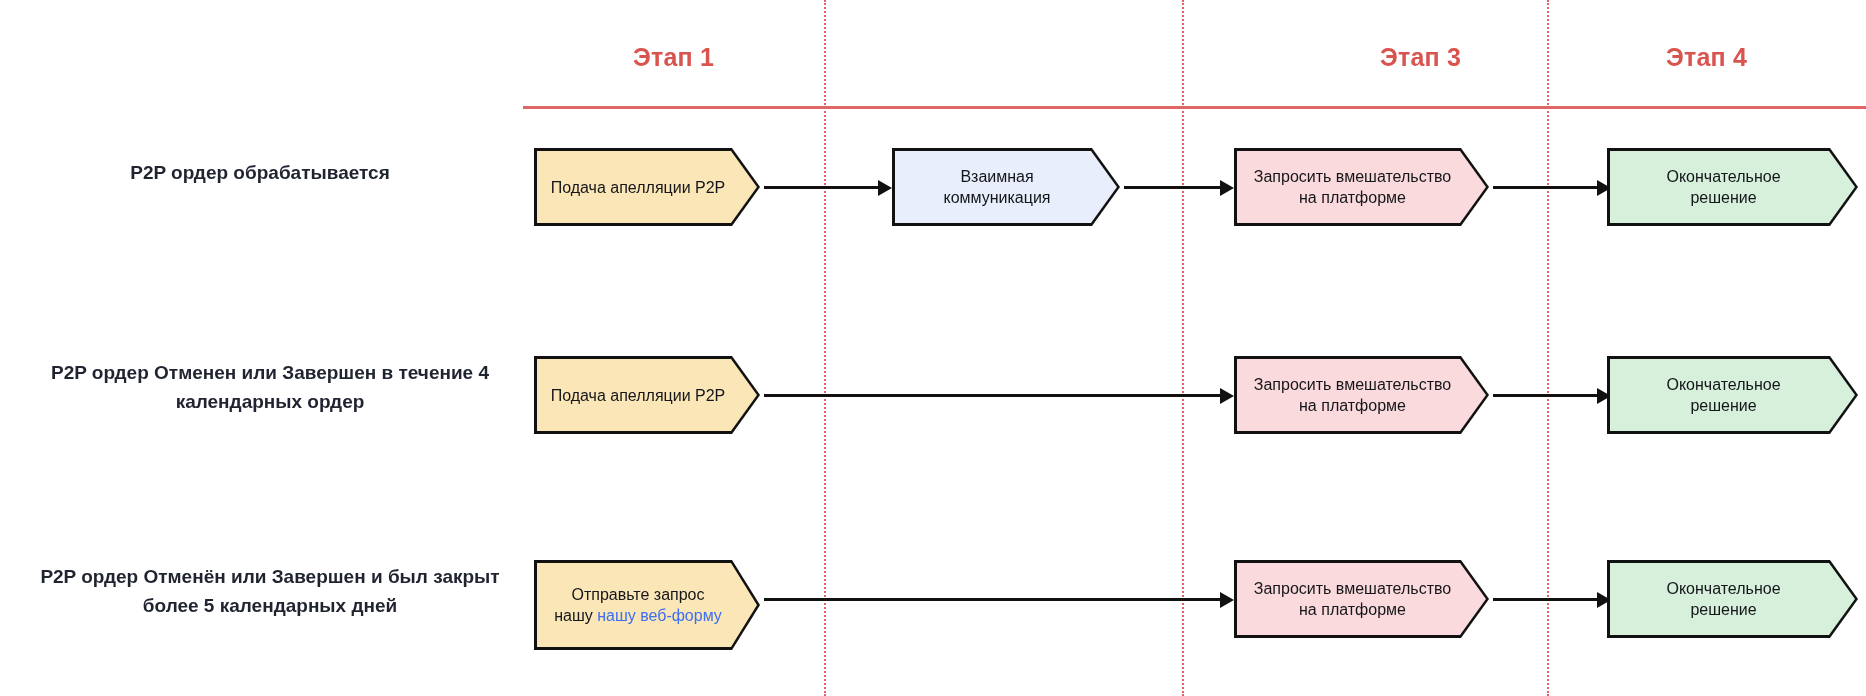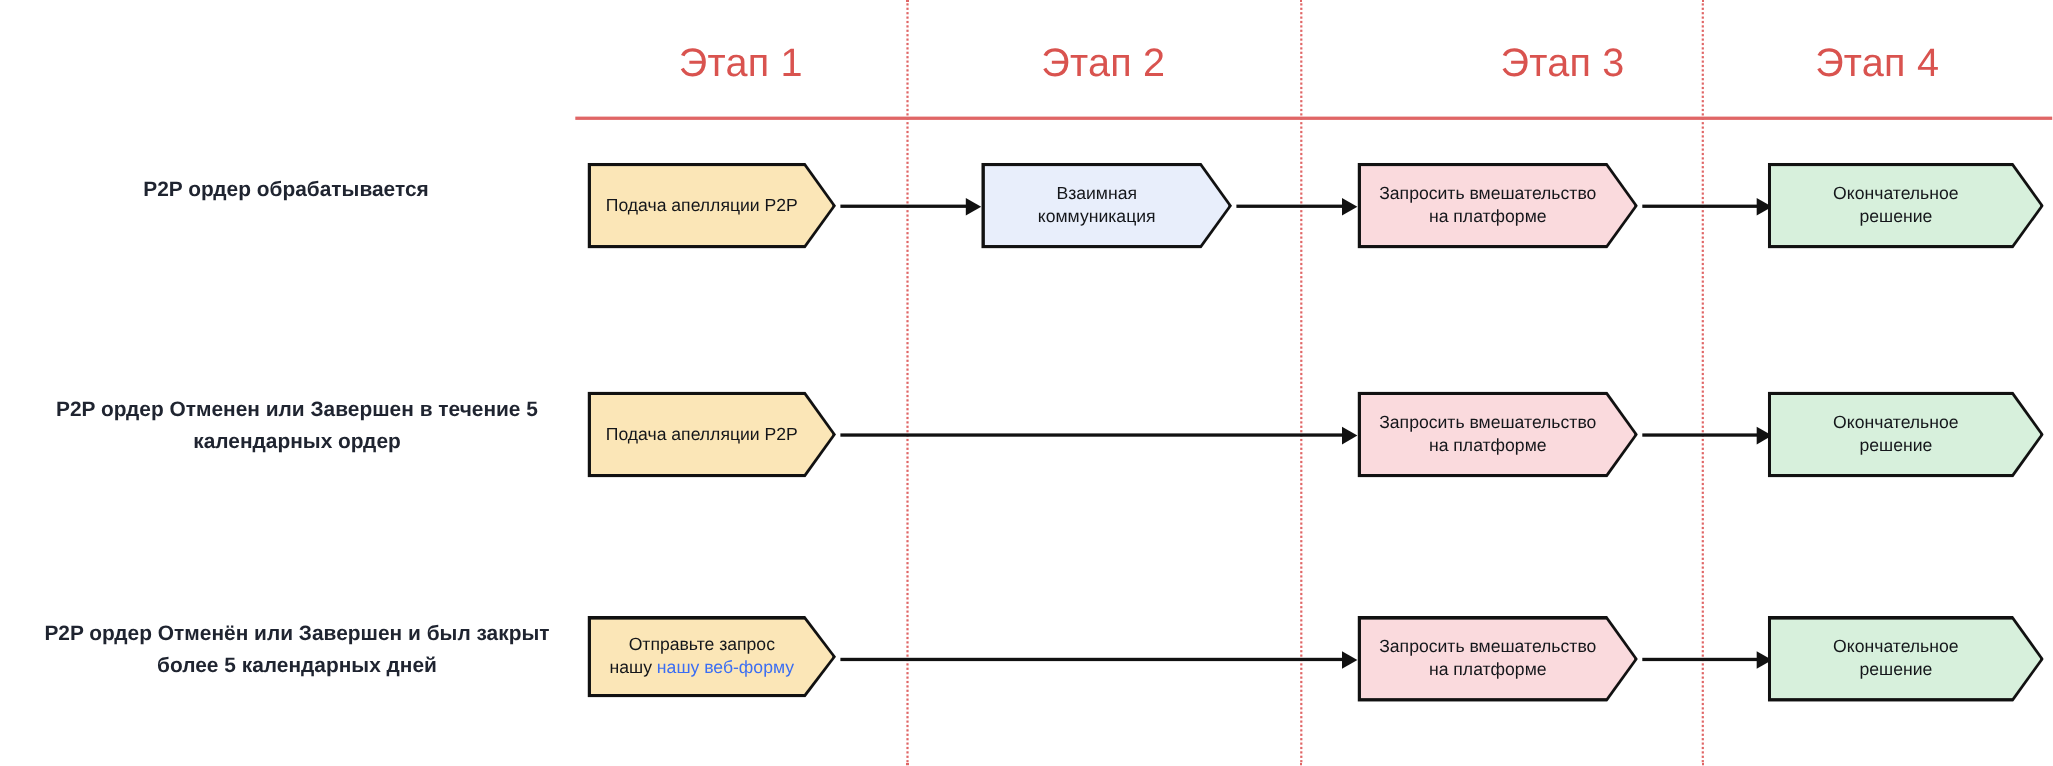--- a/index.html
+++ b/index.html
@@ -40,22 +40,22 @@
   }
 
   
   .stage-header {
     position: absolute;
     top: 36px;
     height: 42px;
     line-height: 42px;
     text-align: center;
     color: #d9534f;
-    font-size: 36px;
-    font-weight: normal;
+    font-size: 25px;
+    font-weight: bold;
     letter-spacing: .2px;
     white-space: nowrap;
   }
 
   
   .row-label {
     position: absolute;
     text-align: center;
     color: #1f2430;
     font-size: 19px;
@@ -113,21 +113,20 @@
 
 <div id="diagram">
 
   <div class="divider" style="left:824px;"></div>
   <div class="divider" style="left:1182px;"></div>
   <div class="divider" style="left:1547px;"></div>
 
   <div class="header-rule"></div>
 
   <div class="stage-header" style="left:523px;width:301px;">Этап 1</div>
-  <div class="stage-header" style="left:824px;width:358px;">Этап 2</div>
   <div class="stage-header" style="left:1238px;width:365px;">Этап 3</div>
   <div class="stage-header" style="left:1547px;width:319px;">Этап 4</div>
 
   <div class="row-label" style="left:20px;top:158px;width:480px;">
     <div>P2P ордер обрабатывается</div>
   </div>
 
   <div class="chev-wrap" style="left:534px;top:148px;width:226px;height:78px;">
     <div class="chev-fill" style="background:#fbe6b7;">
       <div class="chev-text">Подача апелляции P2P</div>
@@ -164,21 +163,21 @@
   <div class="chev-wrap" style="left:1607px;top:148px;width:251px;height:78px;">
     <div class="chev-fill" style="background:#d7f0dc;">
       <div class="chev-text">
         <span>Окончательное</span><br>
         <span>решение</span>
       </div>
     </div>
   </div>
 
   <div class="row-label" style="left:20px;top:358px;width:500px;">
-    <div>P2P ордер Отменен или Завершен в течение 5</div>
+    <div>P2P ордер Отменен или Завершен в течение 4</div>
     <div>календарных ордер</div>
   </div>
 
   <div class="chev-wrap" style="left:534px;top:356px;width:226px;height:78px;">
     <div class="chev-fill" style="background:#fbe6b7;">
       <div class="chev-text">Подача апелляции P2P</div>
     </div>
   </div>
 
   <div class="arrow-line" style="left:764px;top:394px;width:460px;"></div>
@@ -203,21 +202,21 @@
         <span>решение</span>
       </div>
     </div>
   </div>
 
   <div class="row-label" style="left:10px;top:562px;width:520px;">
     <div>P2P ордер Отменён или Завершен и был закрыт</div>
     <div>более 5 календарных дней</div>
   </div>
 
-  <div class="chev-wrap" style="left:534px;top:560px;width:226px;height:74px;">
+  <div class="chev-wrap" style="left:534px;top:560px;width:226px;height:90px;">
     <div class="chev-fill" style="background:#fbe6b7;">
       <div class="chev-text">
         <span>Отправьте запрос</span><br>
         <span>нашу </span><span class="link">нашу веб-форму</span>
       </div>
     </div>
   </div>
 
   <div class="arrow-line" style="left:764px;top:598px;width:460px;"></div>
   <div class="arrow-head" style="left:1220px;top:592px;"></div>

